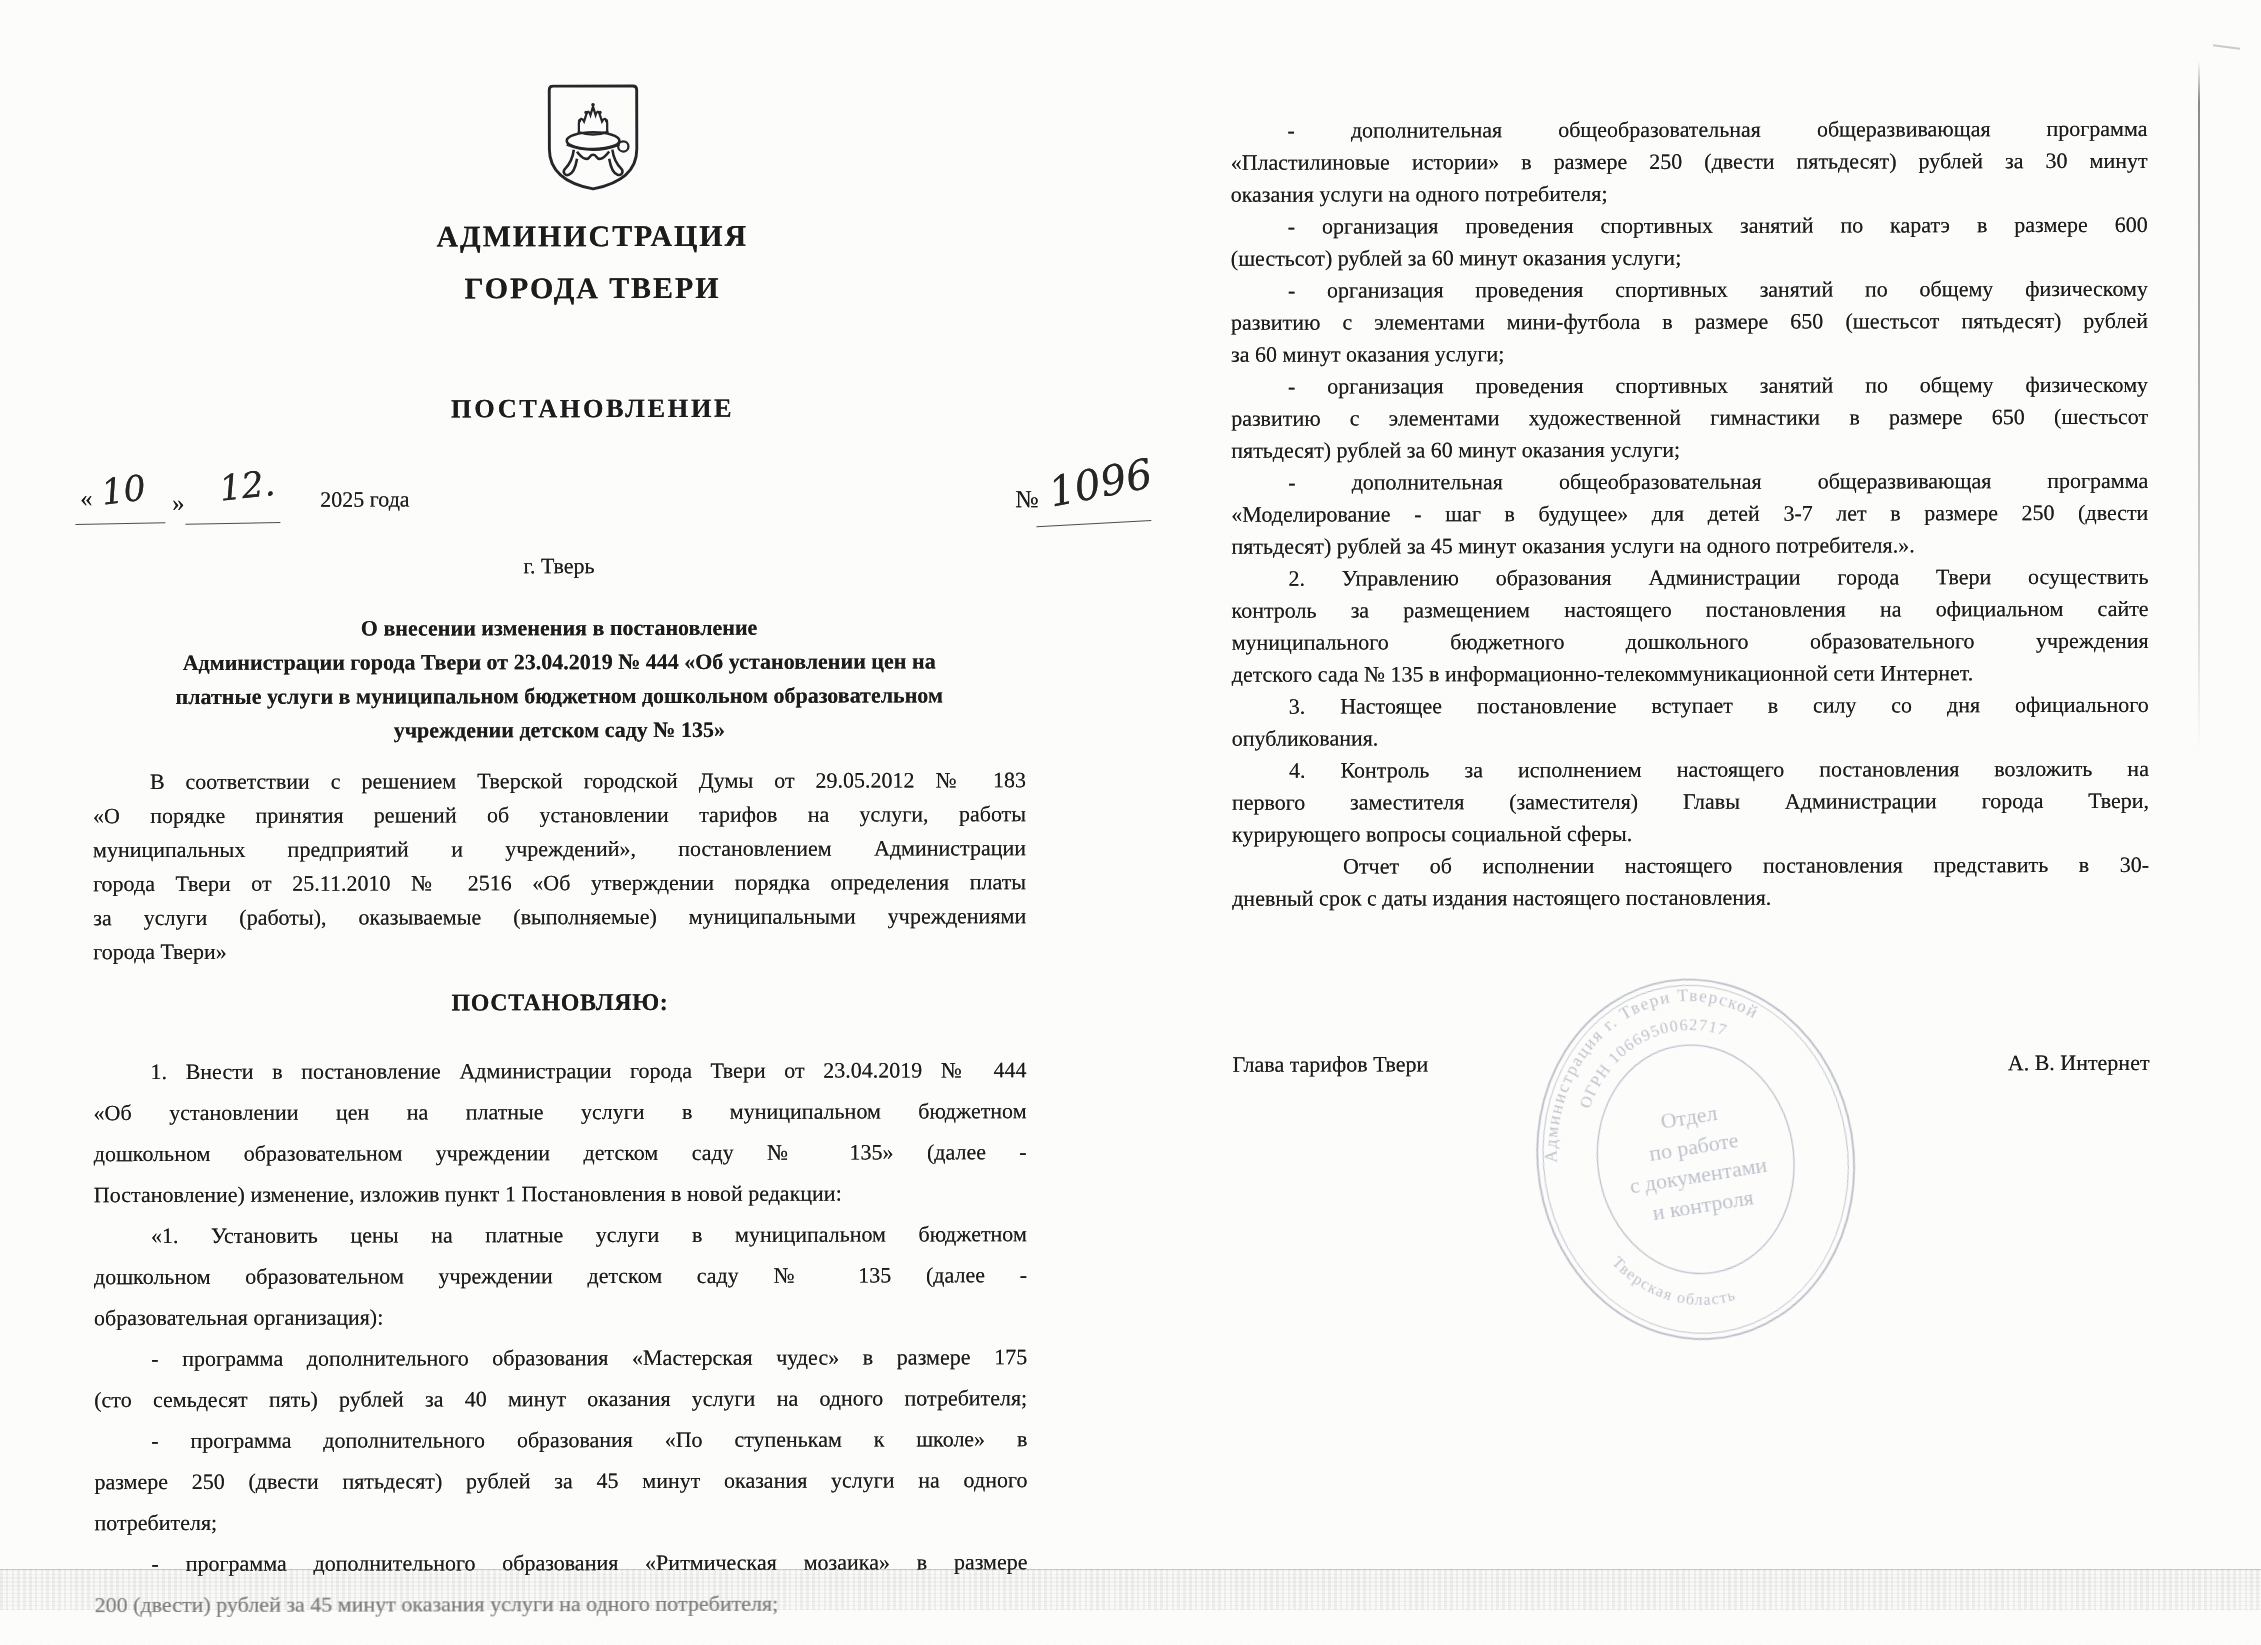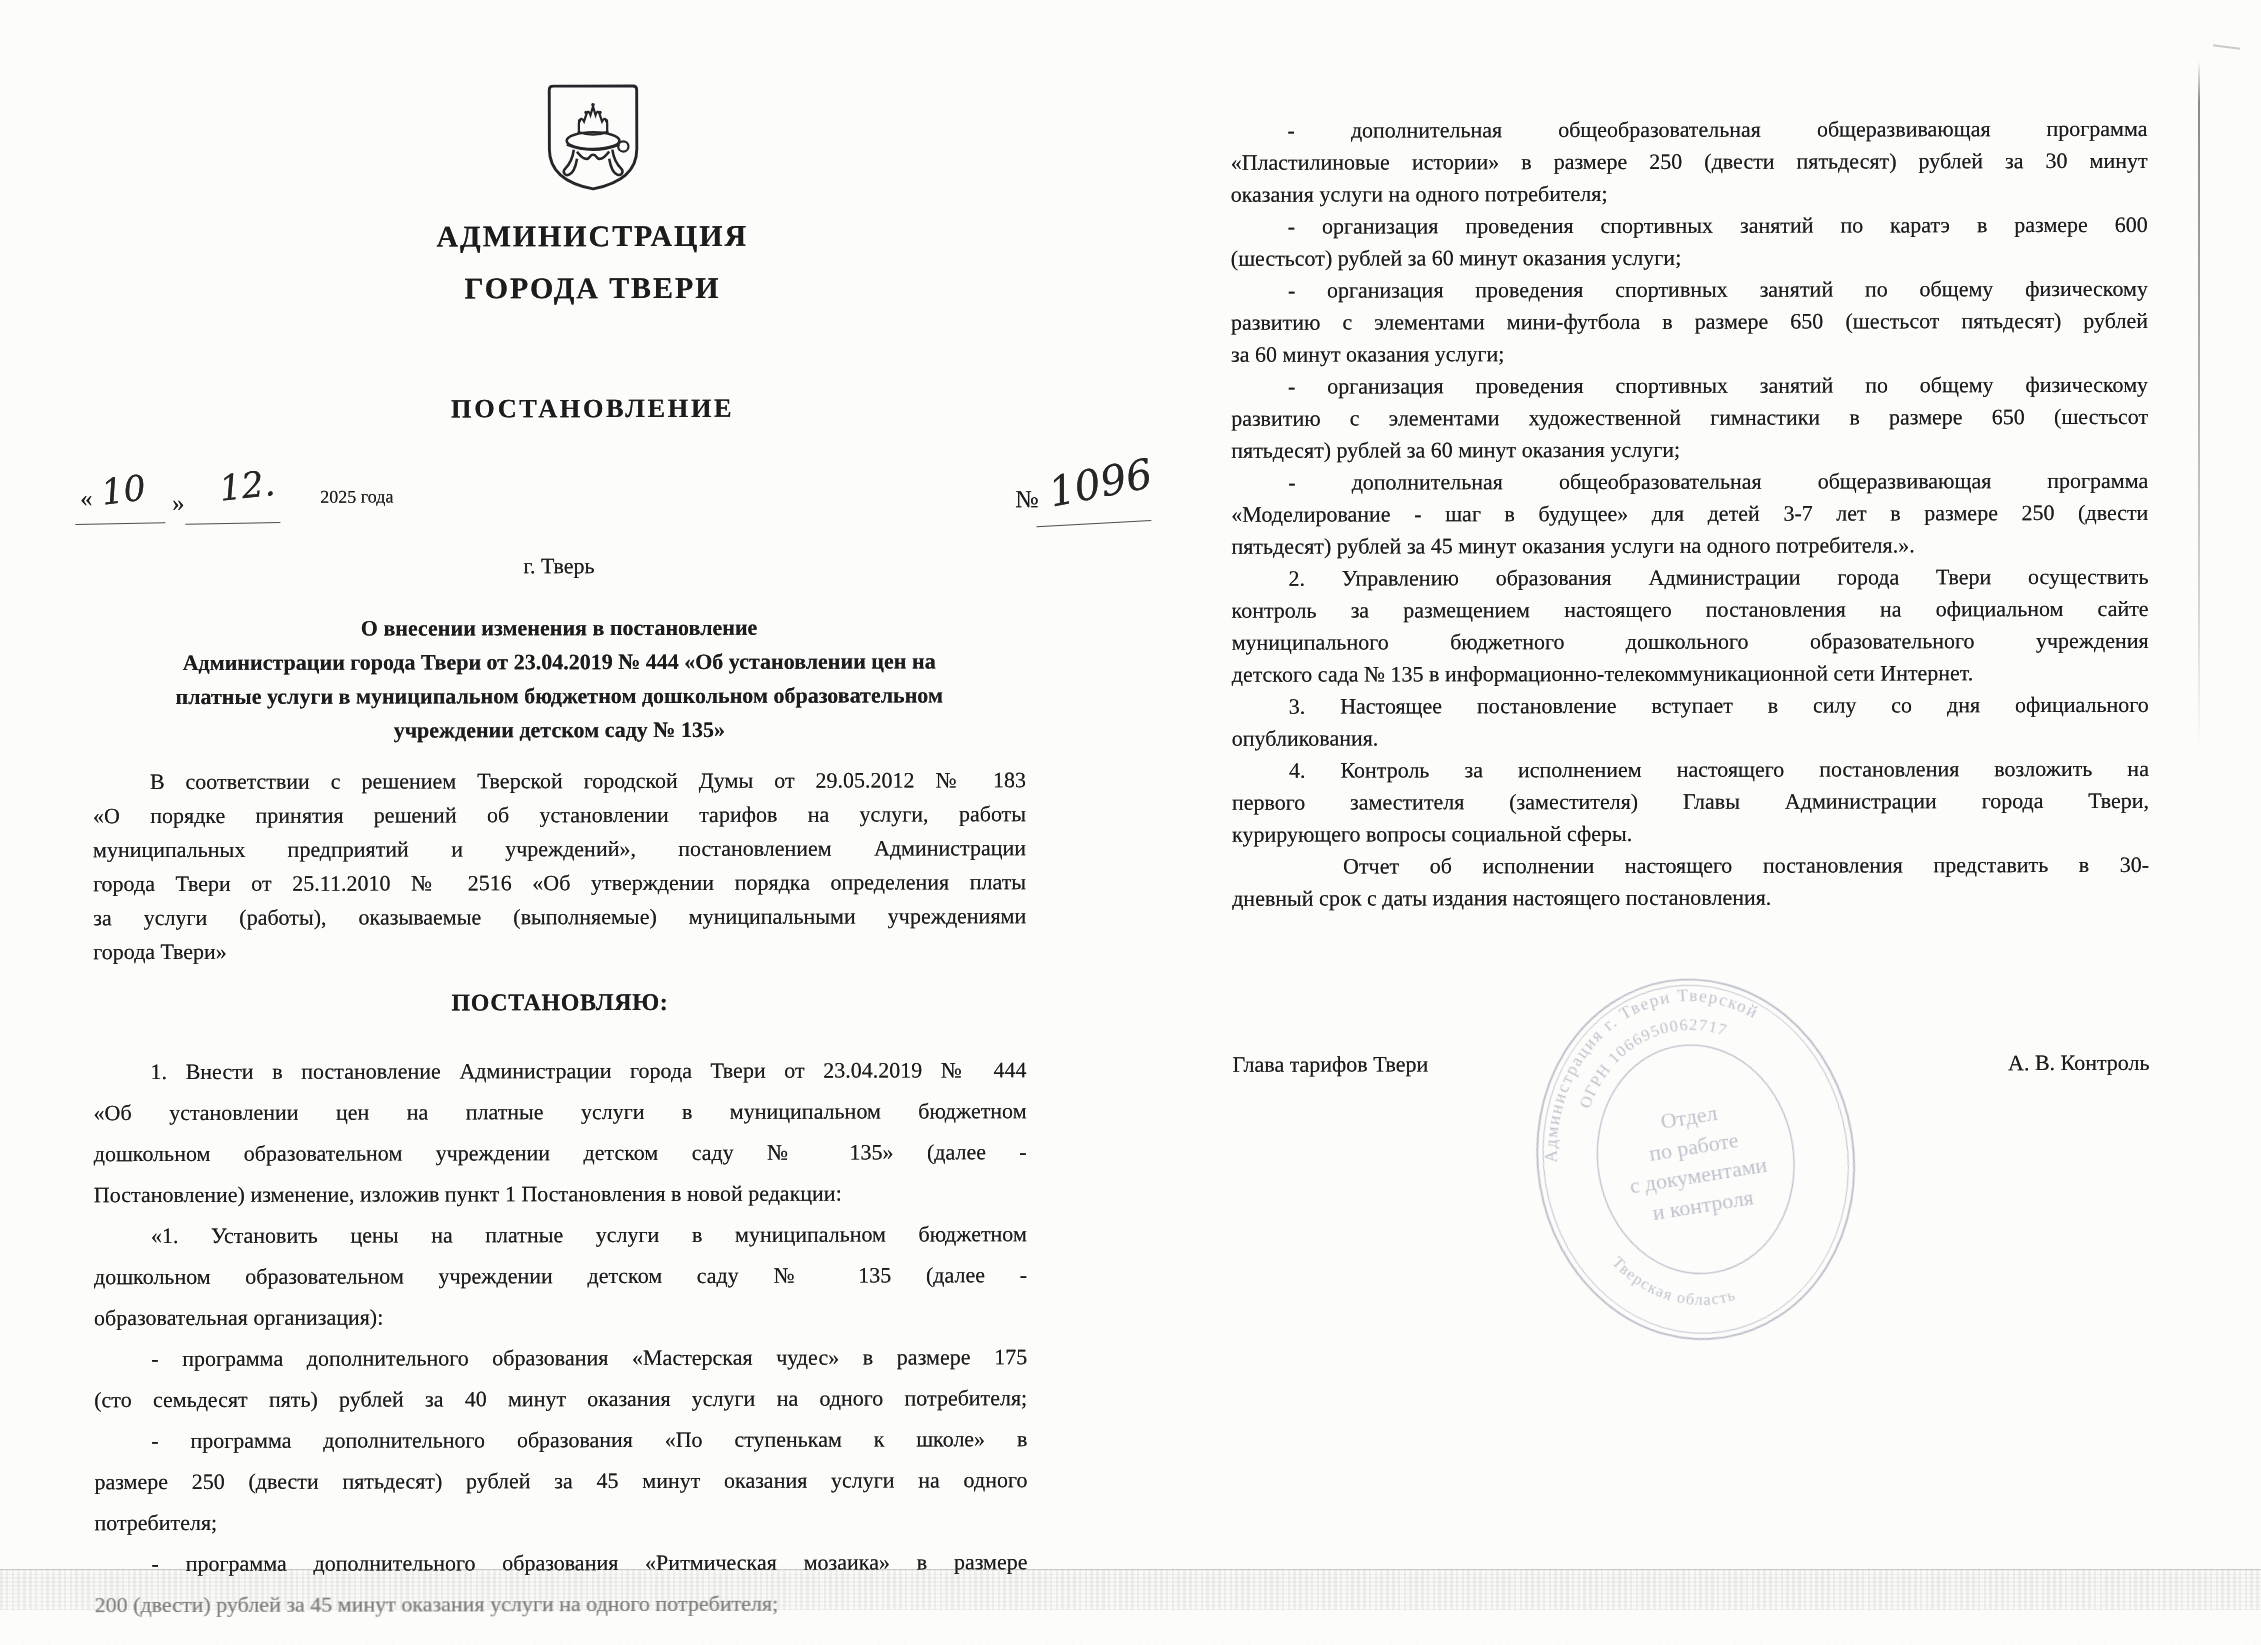--- a/index.html
+++ b/index.html
@@ -27,21 +27,21 @@
   
   .hdrblock{position:absolute;left:126px;top:218px;width:935px;text-align:center;}
   .org1{font-size:30px;font-weight:bold;letter-spacing:1.9px;}
   .org2{font-size:30px;font-weight:bold;letter-spacing:1.9px;margin-top:18px;}
   .doctype{position:absolute;left:126px;top:392px;width:935px;text-align:center;
            font-size:26.4px;font-weight:bold;letter-spacing:2.6px;}
   
   .hand{font-family:"DejaVu Serif",serif;font-style:italic;color:#262626;}
   .uline{position:absolute;height:0;border-bottom:1.9px solid #2e2e2e;opacity:.85;}
   .q{position:absolute;font-size:24.5px;}
-  .dsmall{position:absolute;font-size:18px;}
+  .dsmall{position:absolute;font-size:22px;}
   
   .place{position:absolute;left:93px;top:552px;width:933px;text-align:center;font-size:22px;}
   .titleblock{position:absolute;left:93px;top:610px;width:933px;text-align:center;
               font-weight:bold;--lh:34px;}
   .titleblock .tl{height:var(--lh);line-height:var(--lh);}
   .resolve{position:absolute;left:93px;top:988px;width:933px;text-align:center;
            font-size:24px;font-weight:bold;letter-spacing:0.6px;}
   
   .preamble{left:93px;top:763px;width:933px;--lh:34px;}
   .leftbody{left:93px;top:1049px;width:933px;--lh:41px;}
@@ -177,21 +177,21 @@
         <div class="tl">опубликования.</div>
         <div class="tl just ind">4. Контроль за исполнением настоящего постановления возложить на</div>
         <div class="tl just">первого заместителя (заместителя) Главы Администрации города Твери,</div>
         <div class="tl">курирующего вопросы социальной сферы.</div>
         <div class="tl just ind2">Отчет об исполнении настоящего постановления представить в 30-</div>
         <div class="tl">дневный срок с даты издания настоящего постановления.</div>
       </div>
 
     <div class="sigrow txt">
       <span>Глава тарифов Твери</span>
-      <span>А. В. Контроль</span>
+      <span>А. В. Интернет</span>
     </div>
 
     <div class="stamp">
       <svg viewBox="0 0 540 610" fill="none" stroke="currentColor">
         <defs>
           <path id="arcTop" d="M 55,305 A 205,235 0 0 1 485,305" fill="none"></path>
           <path id="arcOgrn" d="M 95,305 A 165,190 0 0 1 445,305" fill="none"></path>
           <path id="arcBot" d="M 75,305 A 185,215 0 0 0 465,305" fill="none"></path>
         </defs>
         <ellipse cx="270" cy="305" rx="245" ry="280" stroke-width="3"></ellipse>

